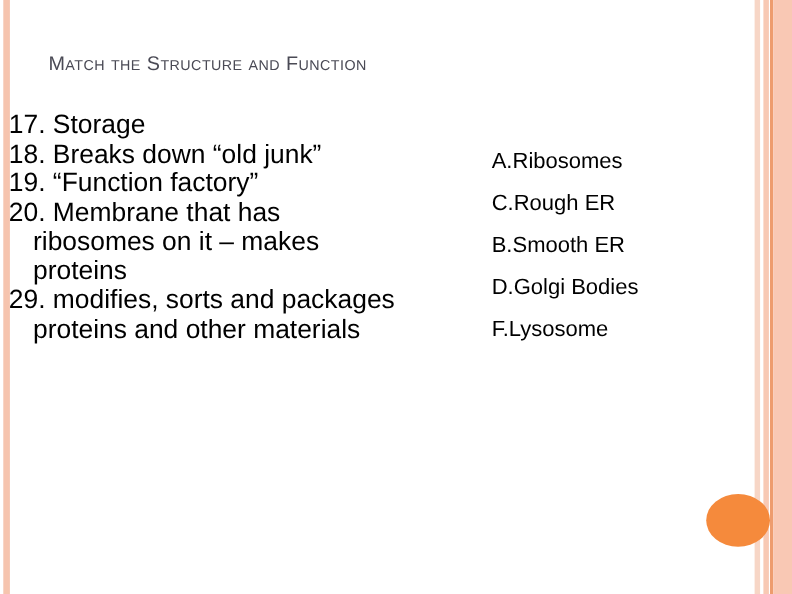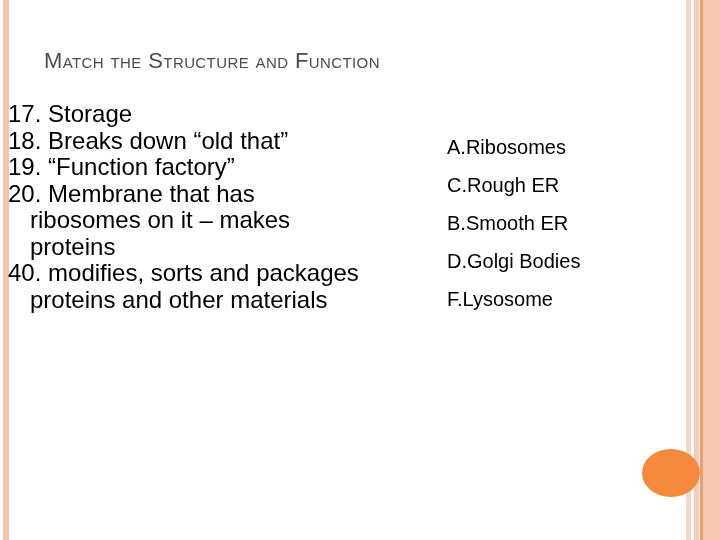--- a/index.html
+++ b/index.html
@@ -41,21 +41,21 @@
     border-radius: 50%;
     background: #F58A3C;
   }
 
   
   .title {
     position: absolute;
     left: 44px;
     top: 48px;
     color: #4A4A55;
-    font-size: 22px;
+    font-size: 18px;
     font-variant: small-caps;
     letter-spacing: 0.4px;
     white-space: nowrap;
     font-weight: 400;
   }
 
   
   .questions {
     position: absolute;
     left: 8px;
@@ -92,32 +92,32 @@
 
   <div class="circle"></div>
 
   <div class="title">Match the Structure and Function</div>
 
   <div class="questions" id="questions-list">
       <div class="q-item">
         <div><span>17.</span><span> Storage</span></div>
       </div>
       <div class="q-item">
-        <div><span>18.</span><span> Breaks down “old that”</span></div>
+        <div><span>18.</span><span> Breaks down “old junk”</span></div>
       </div>
       <div class="q-item">
         <div><span>19.</span><span> “Function factory”</span></div>
       </div>
       <div class="q-item">
         <div><span>20.</span><span> Membrane that has</span></div>
         <span class="cont">ribosomes on it – makes</span>
         <span class="cont">proteins</span>
       </div>
       <div class="q-item">
-        <div><span>40.</span><span> modifies, sorts and packages</span></div>
+        <div><span>29.</span><span> modifies, sorts and packages</span></div>
         <span class="cont">proteins and other materials</span>
       </div>
     </div>
 
   <div class="answers" id="answers-list">
       <div class="a-item"><span>A.</span><span>Ribosomes</span></div>
       <div class="a-item"><span>C.</span><span>Rough ER</span></div>
       <div class="a-item"><span>B.</span><span>Smooth ER</span></div>
       <div class="a-item"><span>D.</span><span>Golgi Bodies</span></div>
       <div class="a-item"><span>F.</span><span>Lysosome</span></div>

